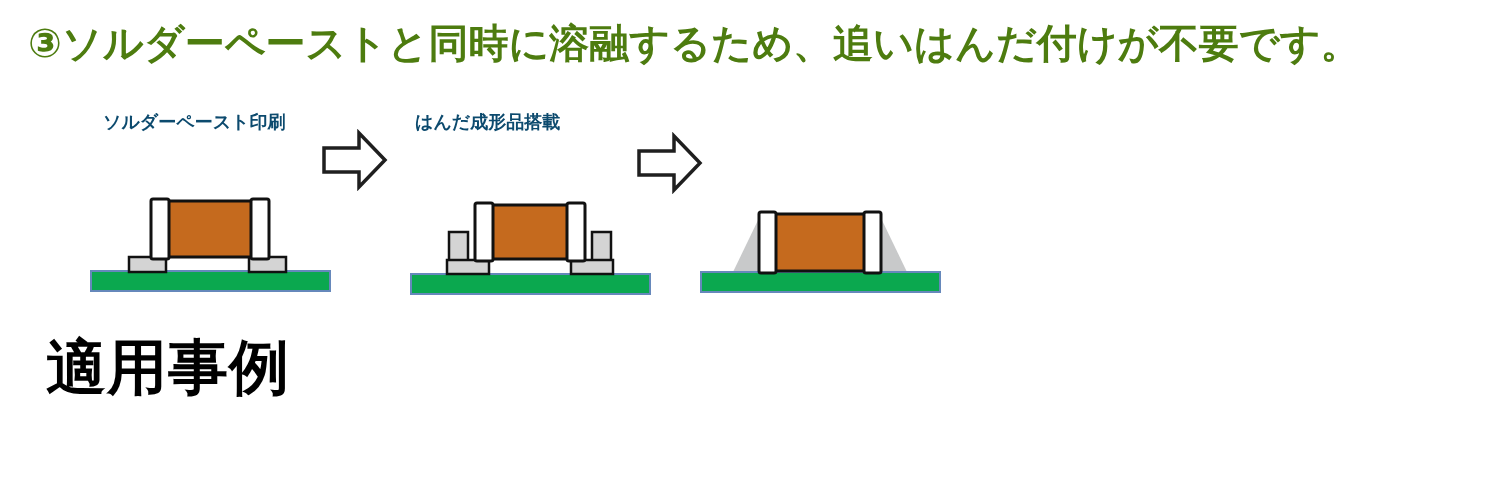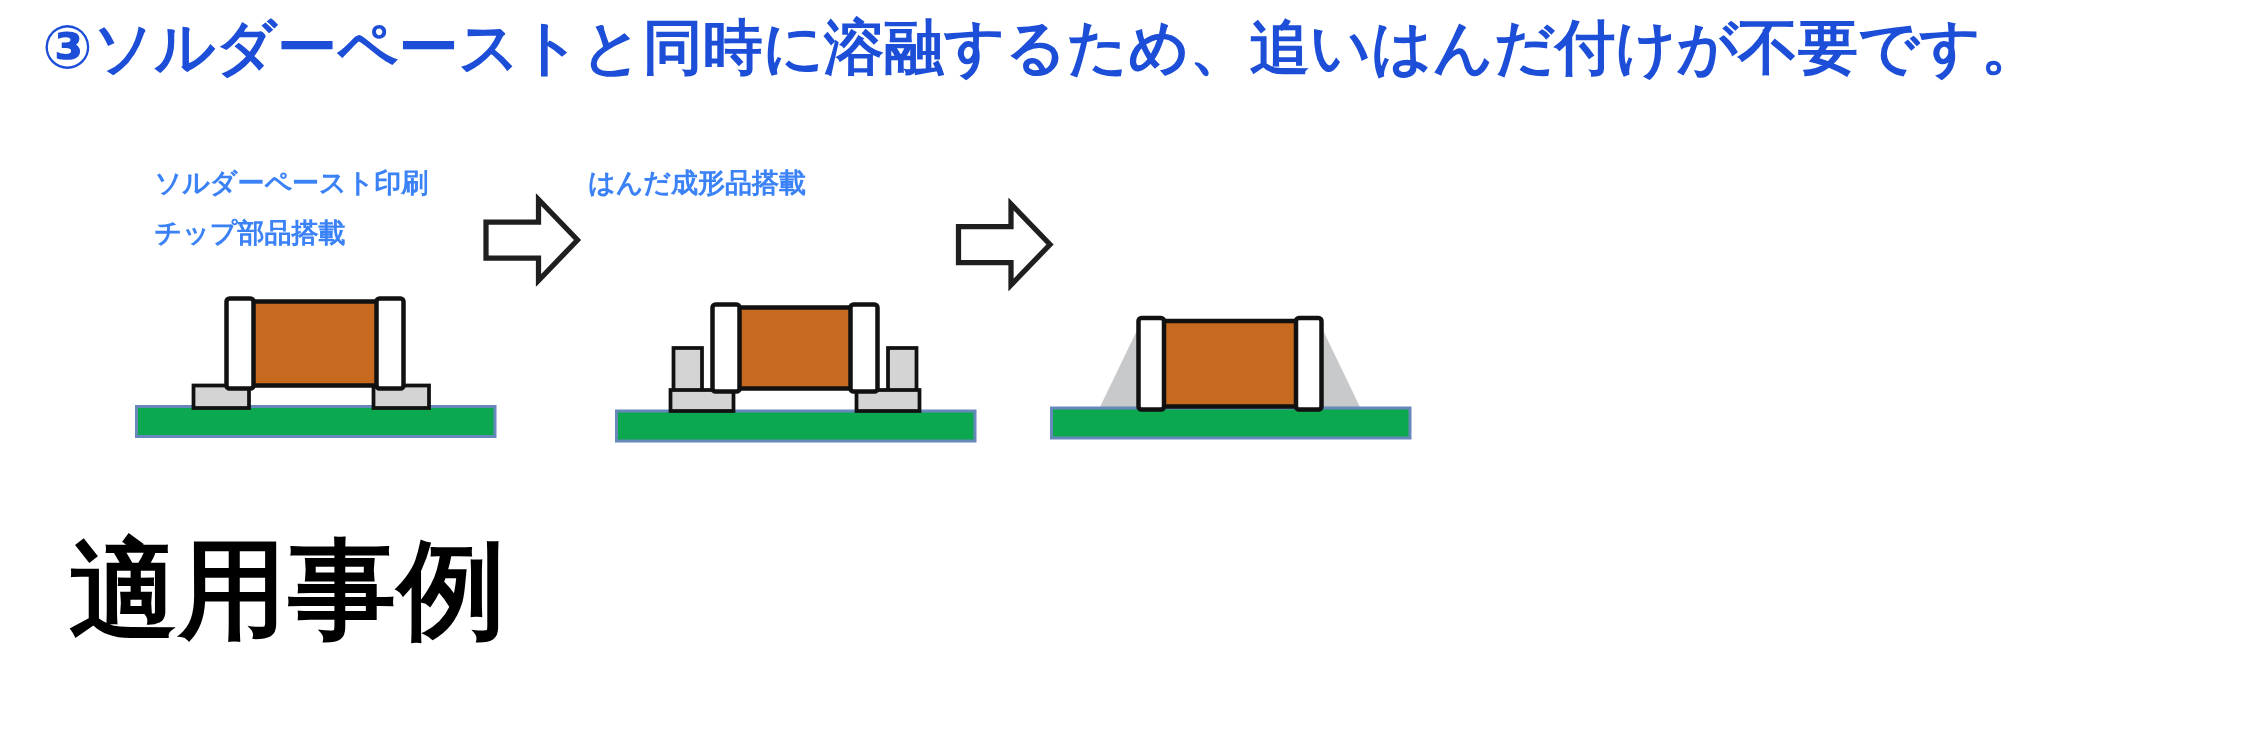--- a/index.html
+++ b/index.html
@@ -6,65 +6,64 @@
   #canvas {
     position: relative;
     width: 1500px;
     height: 500px;
     background: #ffffff;
     overflow: hidden;
     font-family: "Liberation Sans", "DejaVu Sans", sans-serif;
   }
   .abs { position: absolute; }
   #heading {
-    left: 28px; top: 4px;
+    left: 28px; top: 16px;
     font-size: 40px;
     font-weight: 800;
-    color: #1d4ed8;
+    color: #4d7c0f;
     letter-spacing: 0px;
     white-space: nowrap;
   }
   .step-label {
     top: 106px;
     font-size: 18px;
     font-weight: 700;
-    color: #3b82f6;
+    color: #0c4a6e;
     line-height: 33px;
     white-space: nowrap;
   }
   #step1-label { left: 103px; }
-  #step2-label { left: 392px; }
+  #step2-label { left: 415px; }
   #step3-label { left: 727px; }
   .step-label span { display: block; }
   .diagram { width: 250px; height: 115px; top: 190px; }
   #step1-diagram { left: 85px; }
   #step2-diagram { left: 405px; }
   #step3-diagram { left: 695px; }
   .arrow { width: 68px; height: 62px; }
   #arrow-1 { left: 321px; top: 129px; }
   #arrow-2 { left: 636px; top: 132px; }
   #section-title {
-    left: 46px; top: 346px;
-    font-size: 72px;
+    left: 46px; top: 328px;
+    font-size: 60px;
     font-weight: 900;
     color: #000000;
     letter-spacing: 1px;
     white-space: nowrap;
   }
 </style>
 </head>
 <body>
 
 <div id="canvas">
 
   <div id="heading" class="abs">③ソルダーペーストと同時に溶融するため、追いはんだ付けが不要です。</div>
 
   <div id="step1-label" class="abs step-label">
     <span>ソルダーペースト印刷</span>
-    <span>チップ部品搭載</span>
   </div>
 
   <div id="step2-label" class="abs step-label">
     <span>はんだ成形品搭載</span>
   </div>
 
   <div id="step3-label" class="abs step-label">
   </div>
 
   <svg id="arrow-1" class="abs arrow" viewBox="0 0 68 62">

